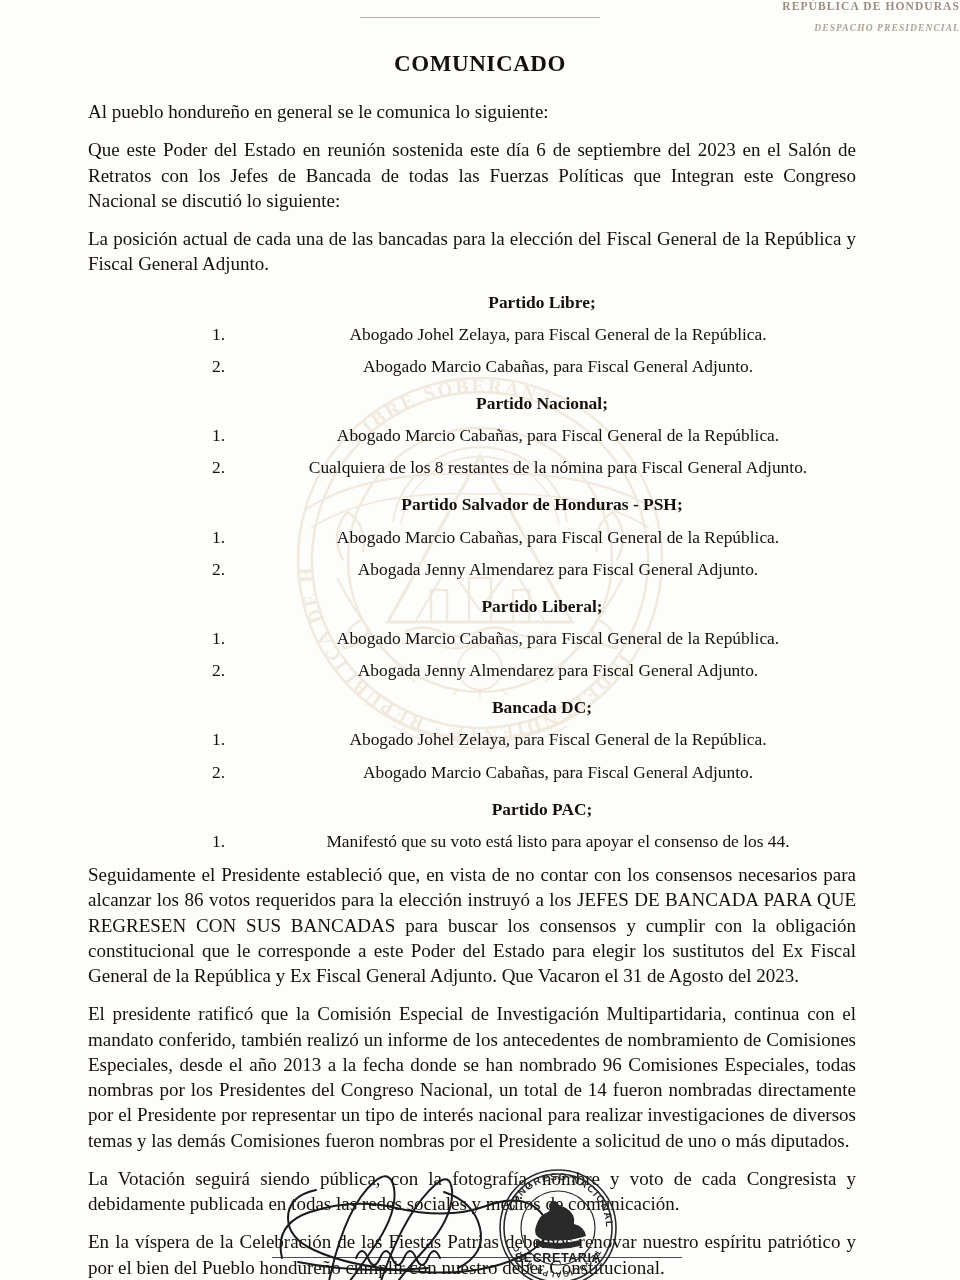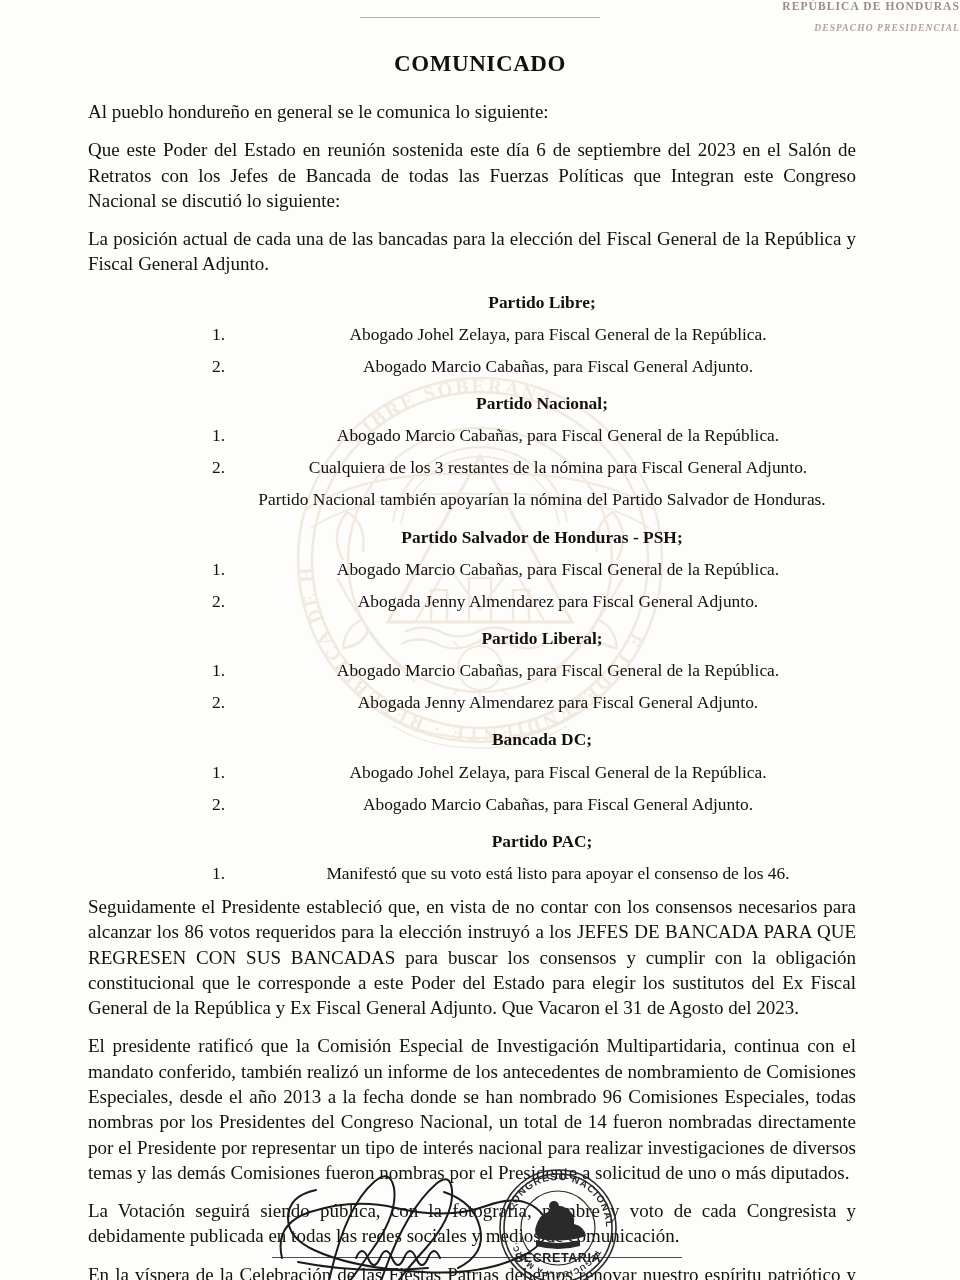--- a/index.html
+++ b/index.html
@@ -237,23 +237,22 @@
       <ol>
         <li><span class="num">1.</span><span>Abogado </span><b>Johel Zelaya</b><span>, para Fiscal General de la República.</span></li>
         <li><span class="num">2.</span><span>Abogado </span><b>Marcio Cabañas</b><span>, para Fiscal General Adjunto.</span></li>
       </ol>
     </div>
 
     <div class="party-block">
       <div class="party-name">Partido Nacional;</div>
       <ol>
         <li><span class="num">1.</span><span>Abogado </span><b>Marcio Cabañas</b><span>, para Fiscal General de la República.</span></li>
-        <li><span class="num">2.</span><span></span><b>Cualquiera de los 3 restantes</b><span> de la nómina para Fiscal General Adjunto.</span></li>
-      </ol>
-      <div class="party-note">Partido Nacional también apoyarían la nómina del Partido Salvador de Honduras.</div>
+        <li><span class="num">2.</span><span></span><b>Cualquiera de los 8 restantes</b><span> de la nómina para Fiscal General Adjunto.</span></li>
+      </ol>
     </div>
 
     <div class="party-block">
       <div class="party-name">Partido Salvador de Honduras - PSH;</div>
       <ol>
         <li><span class="num">1.</span><span>Abogado </span><b>Marcio Cabañas</b><span>, para Fiscal General de la República.</span></li>
         <li><span class="num">2.</span><span>Abogada </span><b>Jenny Almendarez</b><span> para Fiscal General Adjunto.</span></li>
       </ol>
     </div>
 
@@ -269,21 +268,21 @@
       <div class="party-name">Bancada DC;</div>
       <ol>
         <li><span class="num">1.</span><span>Abogado </span><b>Johel Zelaya</b><span>, para Fiscal General de la República.</span></li>
         <li><span class="num">2.</span><span>Abogado </span><b>Marcio Cabañas</b><span>, para Fiscal General Adjunto.</span></li>
       </ol>
     </div>
 
     <div class="party-block">
       <div class="party-name">Partido PAC;</div>
       <ol>
-        <li><span class="num">1.</span><span>Manifestó que su voto está listo para apoyar el consenso de los 46.</span></li>
+        <li><span class="num">1.</span><span>Manifestó que su voto está listo para apoyar el consenso de los 44.</span></li>
       </ol>
     </div>
 
     <p class="para"><span>Seguidamente el Presidente estableció que, en vista de no contar con los consensos necesarios para alcanzar los 86 votos requeridos para la elección instruyó a los </span><b>JEFES DE BANCADA PARA QUE REGRESEN CON SUS BANCADAS</b><span> para buscar los consensos y cumplir con la obligación constitucional que le corresponde a este Poder del Estado para elegir los sustitutos del Ex Fiscal General de la República y Ex Fiscal General Adjunto. Que Vacaron el 31 de Agosto del 2023.</span></p>
 
 
     <p class="para"><span>El presidente ratificó que la </span><b>Comisión Especial de Investigación Multipartidaria</b><span>, continua con el mandato conferido, también realizó un informe de los antecedentes de nombramiento de Comisiones Especiales, desde el año 2013 a la fecha donde se han nombrado 96 Comisiones Especiales, todas nombras por los Presidentes del Congreso Nacional, un total de 14 fueron nombradas directamente por el Presidente por representar un tipo de interés nacional para realizar investigaciones de diversos temas y las demás Comisiones fueron nombras por el Presidente a solicitud de uno o más diputados.</span></p>
 
     <p class="para">La Votación seguirá siendo pública, con la fotografía, nombre y voto de cada Congresista y debidamente publicada en todas las redes sociales y medios de comunicación.</p>
 

